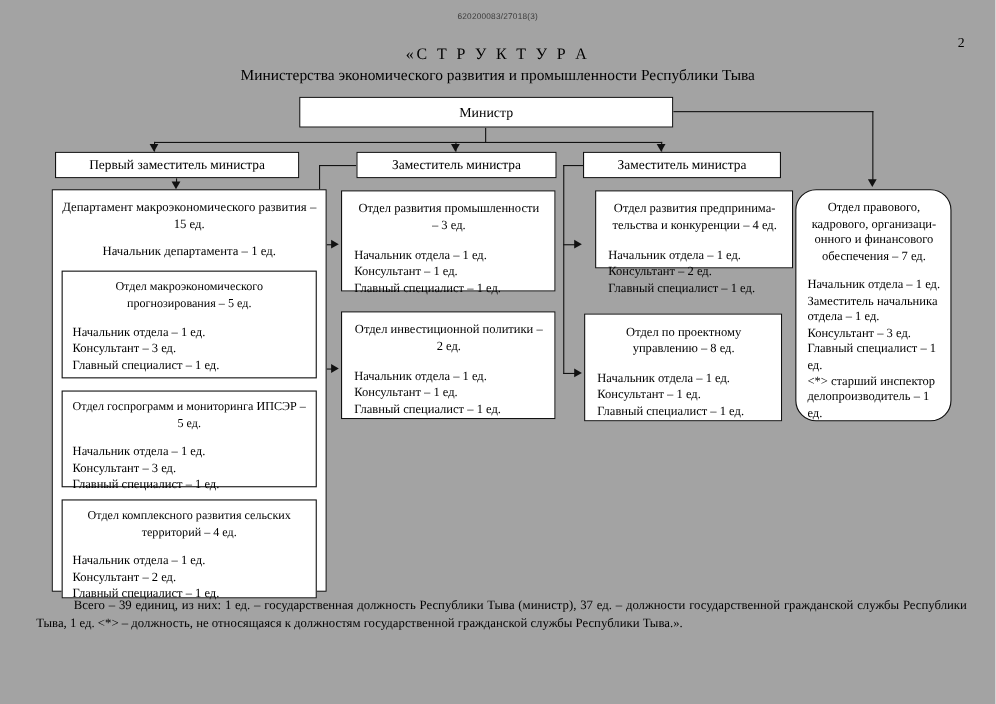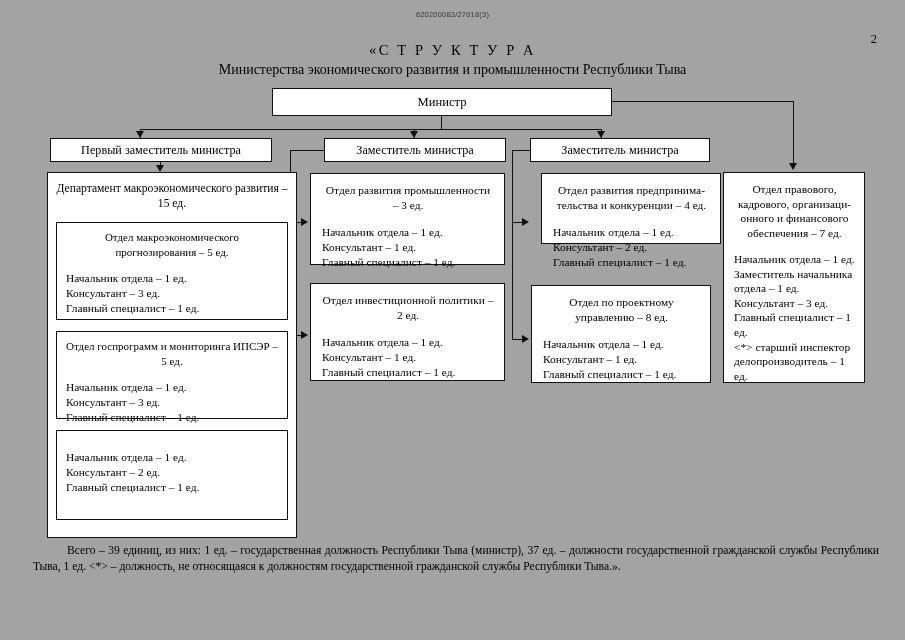--- a/index.html
+++ b/index.html
@@ -99,21 +99,21 @@
   #sub-3 { margin-top: 11px; height: 90px; }
   .sub-box .sub-title { font-size: 11px; line-height: 14.5px; text-align: center; }
   .sub-box .sub-roles { font-size: 11.4px; line-height: 15px; margin-top: 12px; }
 
   
   .unit-box { padding: 9px 10px 9px 11px; }
   #unit-2-1 { left: 310px; top: 173px; width: 195px; height: 92px; }
   #unit-2-2 { left: 310px; top: 283px; width: 195px; height: 98px; }
   #unit-3-1 { left: 531px; top: 173px; width: 180px; height: 71px; margin-left: 10px; }
   #unit-3-2 { left: 531px; top: 285px; width: 180px; height: 98px; }
-  #unit-4-1 { left: 723px; top: 172px; width: 142px; height: 211px; padding: 9px 9px 9px 10px; }
+  #unit-4-1 { left: 723px; top: 172px; width: 142px; height: 211px; padding: 9px 9px 9px 10px; border-radius: 19px; }
   .unit-box .unit-title { font-size: 11.4px; line-height: 14.5px; text-align: center; }
   .unit-box .unit-roles { font-size: 11.4px; line-height: 15px; margin-top: 13px; }
   #unit-4-1 .unit-roles { margin-top: 12px; line-height: 14.6px; }
 
   
   .line-v, .line-h {
     position: absolute;
     background: #111;
   }
   .line-v { width: 1.2px; }
@@ -192,40 +192,42 @@
   </div>
   <div class="box deputy-box" id="deputy-2">
     <span>Заместитель министра</span>
   </div>
   <div class="box deputy-box" id="deputy-3">
     <span>Заместитель министра</span>
   </div>
 
   <div class="box" id="dept-outer">
     <div class="dept-head">Департамент макроэкономического развития – 15 ед.</div>
+    <div class="dept-chief">Начальник департамента – 1 ед.</div>
 
     <div class="sub-box" id="sub-1">
       <div class="sub-title">Отдел макроэкономического прогнозирования – 5 ед.</div>
       <div class="sub-roles">
         <div class="role-line">Начальник отдела – 1 ед.</div>
         <div class="role-line">Консультант – 3 ед.</div>
         <div class="role-line">Главный специалист – 1 ед.</div>
       </div>
     </div>
 
     <div class="sub-box" id="sub-2">
       <div class="sub-title">Отдел госпрограмм и мониторинга ИПСЭР – 5 ед.</div>
       <div class="sub-roles">
         <div class="role-line">Начальник отдела – 1 ед.</div>
         <div class="role-line">Консультант – 3 ед.</div>
         <div class="role-line">Главный специалист – 1 ед.</div>
       </div>
     </div>
 
     <div class="sub-box" id="sub-3">
+      <div class="sub-title">Отдел комплексного развития сельских территорий – 4 ед.</div>
       <div class="sub-roles">
         <div class="role-line">Начальник отдела – 1 ед.</div>
         <div class="role-line">Консультант – 2 ед.</div>
         <div class="role-line">Главный специалист – 1 ед.</div>
       </div>
     </div>
   </div>
 
   <div class="box unit-box" id="unit-2-1">
     <div class="unit-title">Отдел развития промышленности – 3 ед.</div>

